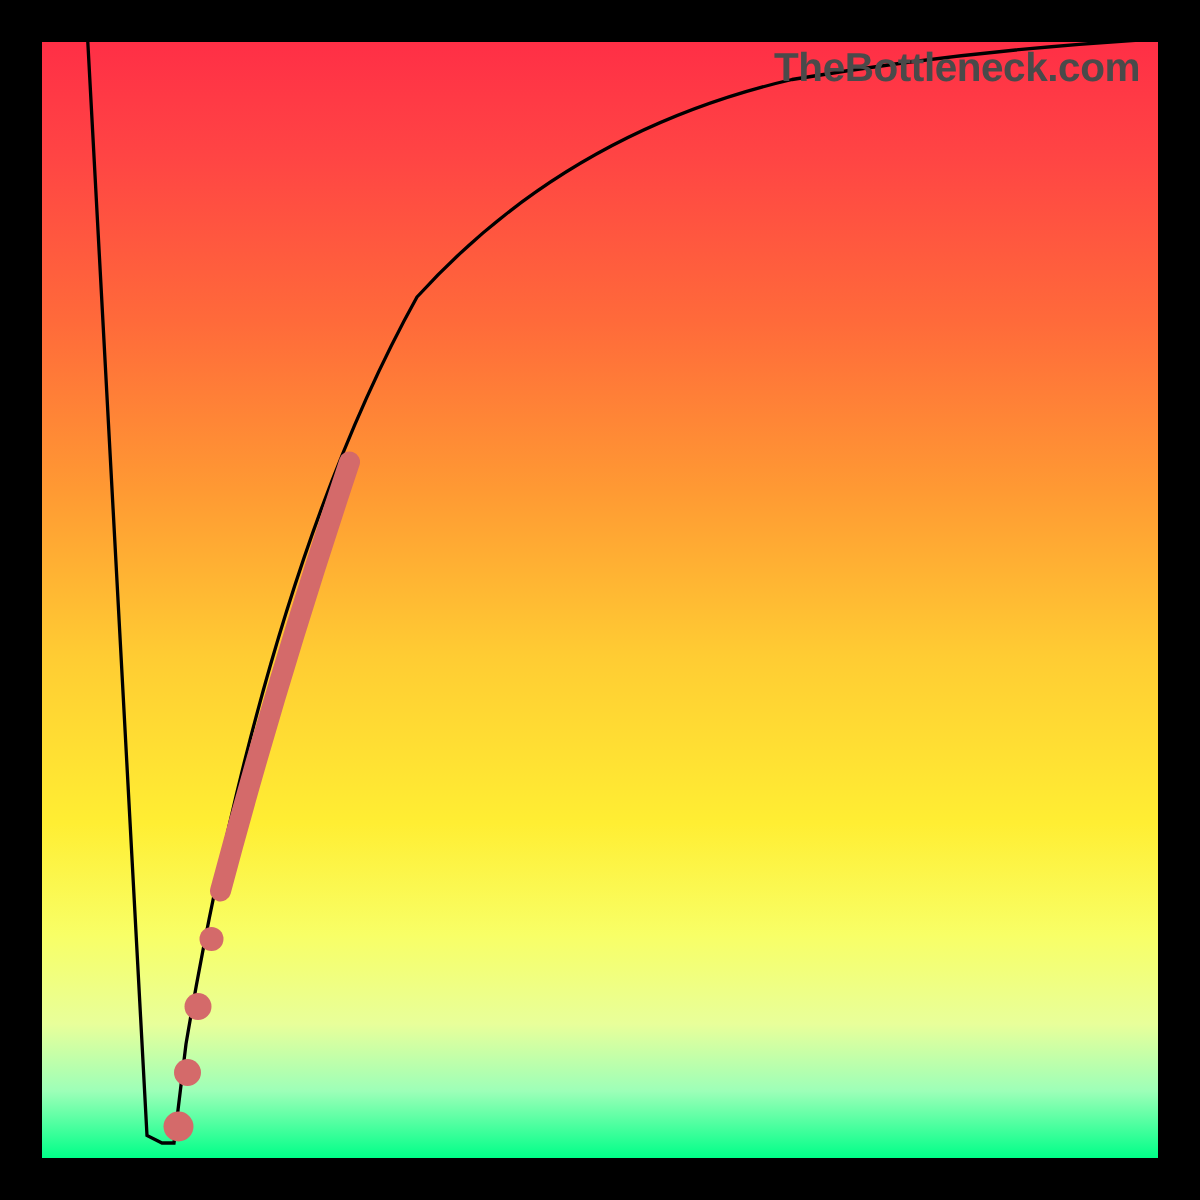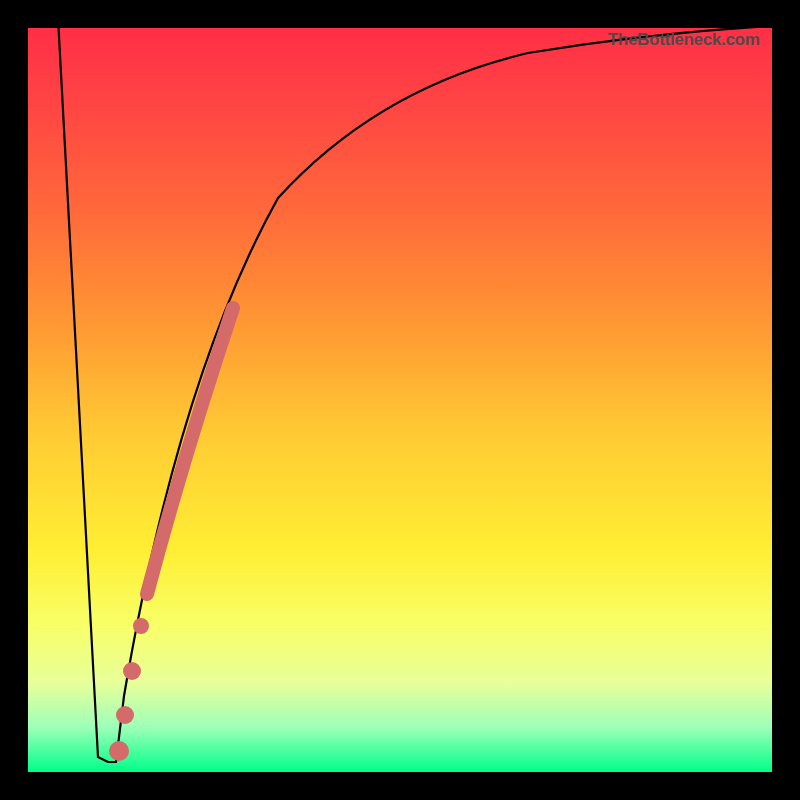--- a/index.html
+++ b/index.html
@@ -30,21 +30,21 @@
       #e8ff9a 88%,
       #9dffb8 94%,
       #00ff88 100%
     );
   }
   .watermark {
     position: absolute;
     top: 2px;
     right: 12px;
     font-family: Arial, Helvetica, sans-serif;
-    font-size: 17px;
+    font-size: 27px;
     font-weight: bold;
     color: #4a4a4a;
     z-index: 10;
     letter-spacing: -0.3px;
   }
   svg.curves {
     position: absolute;
     top: 0;
     left: 0;
     width: 100%;

